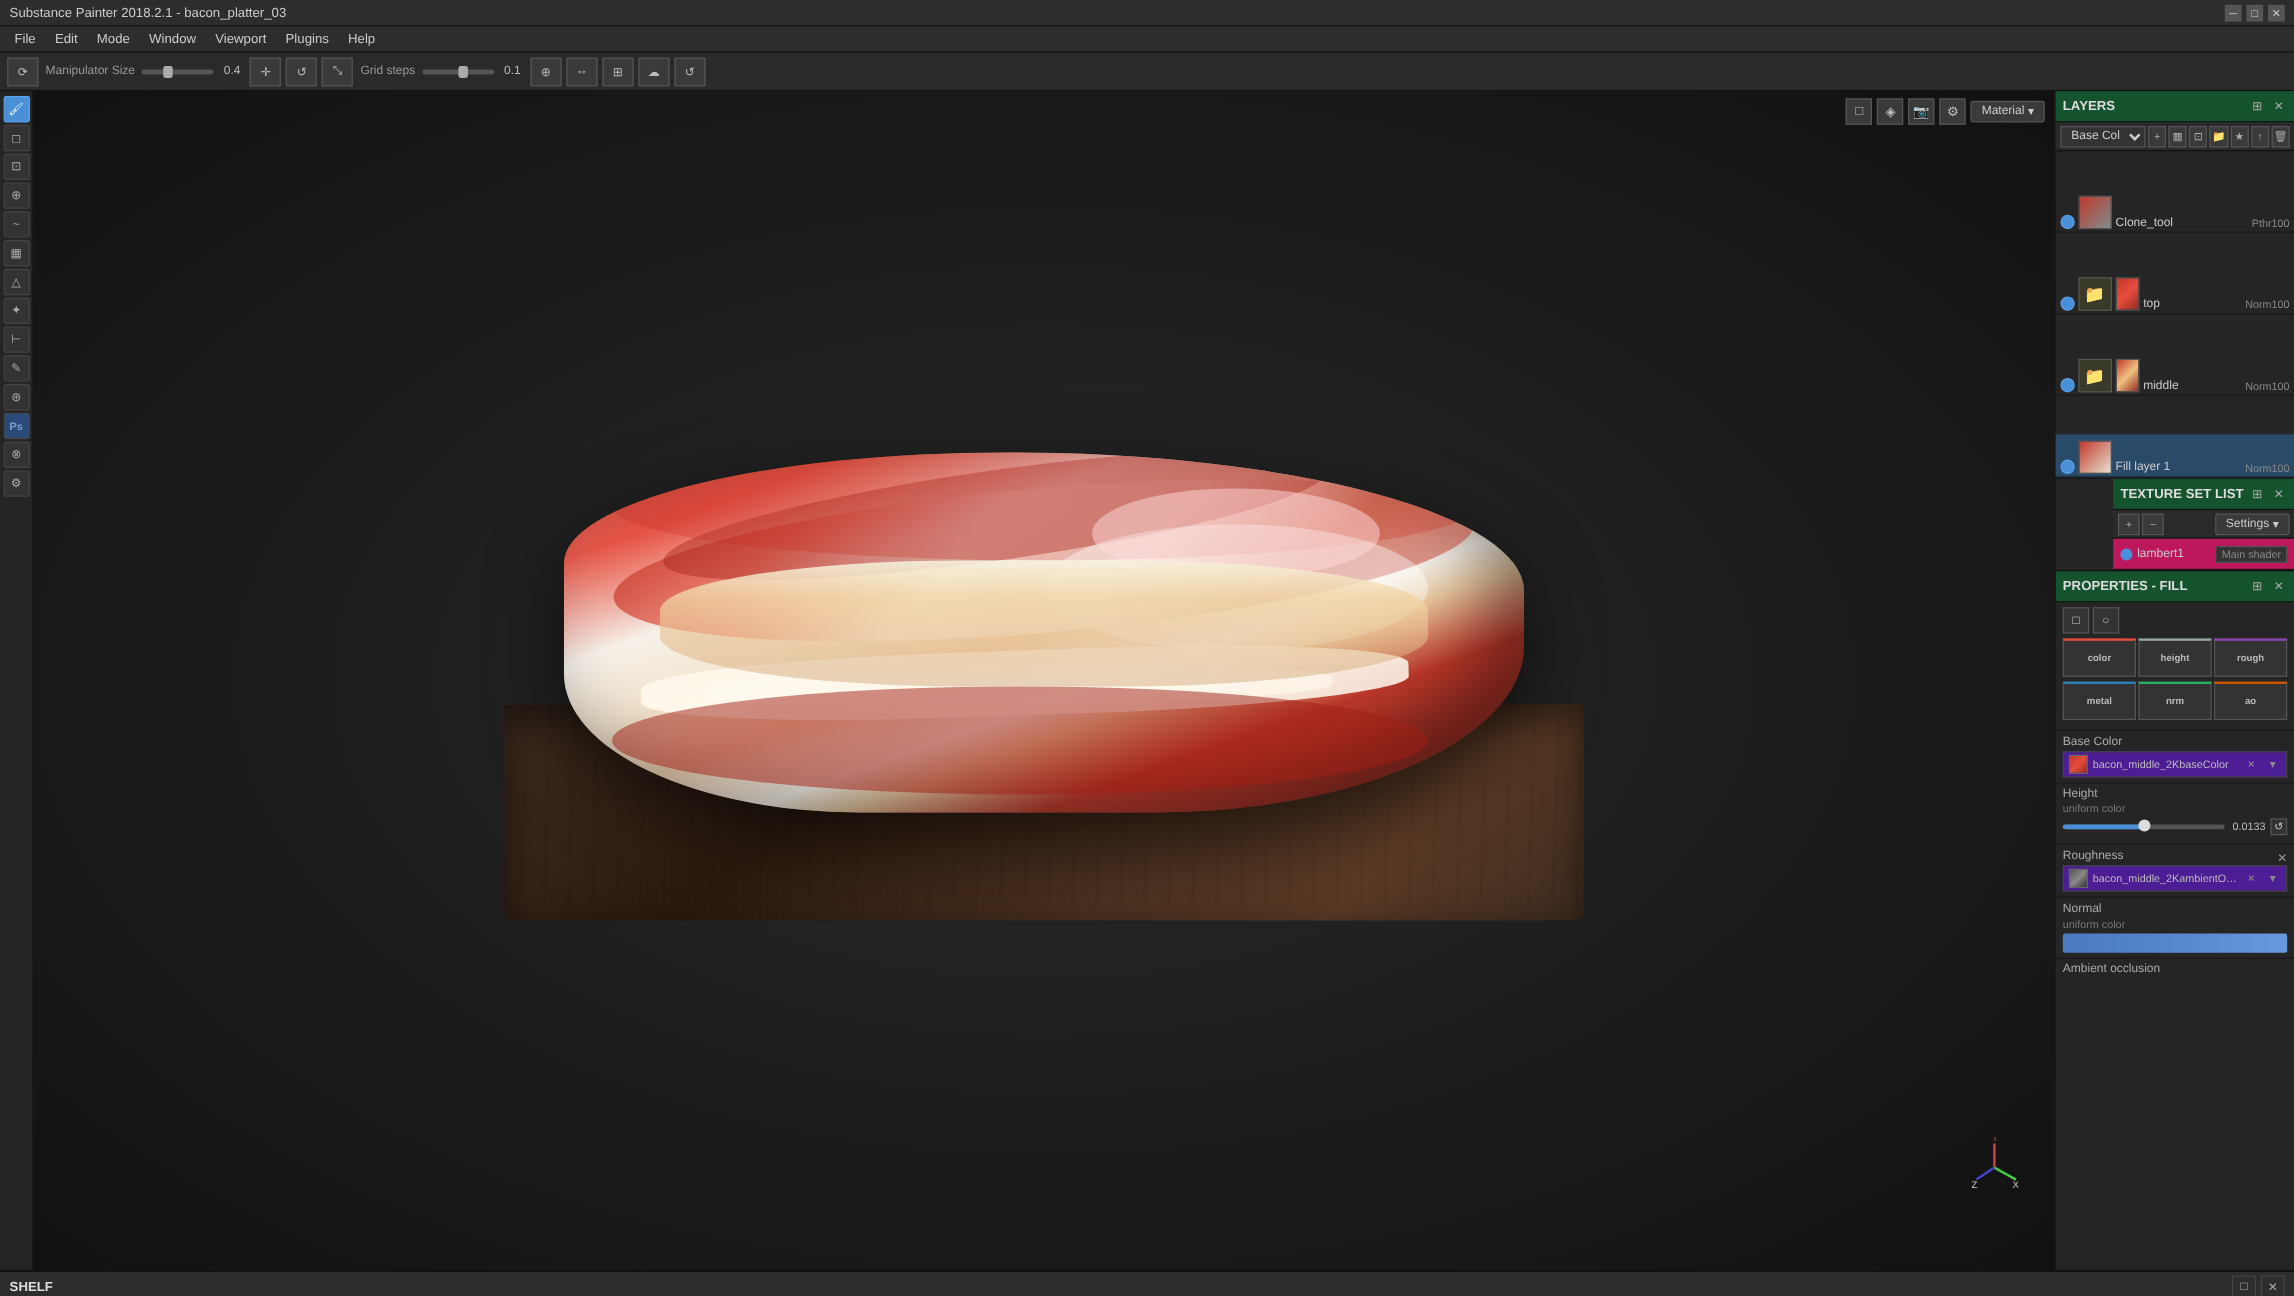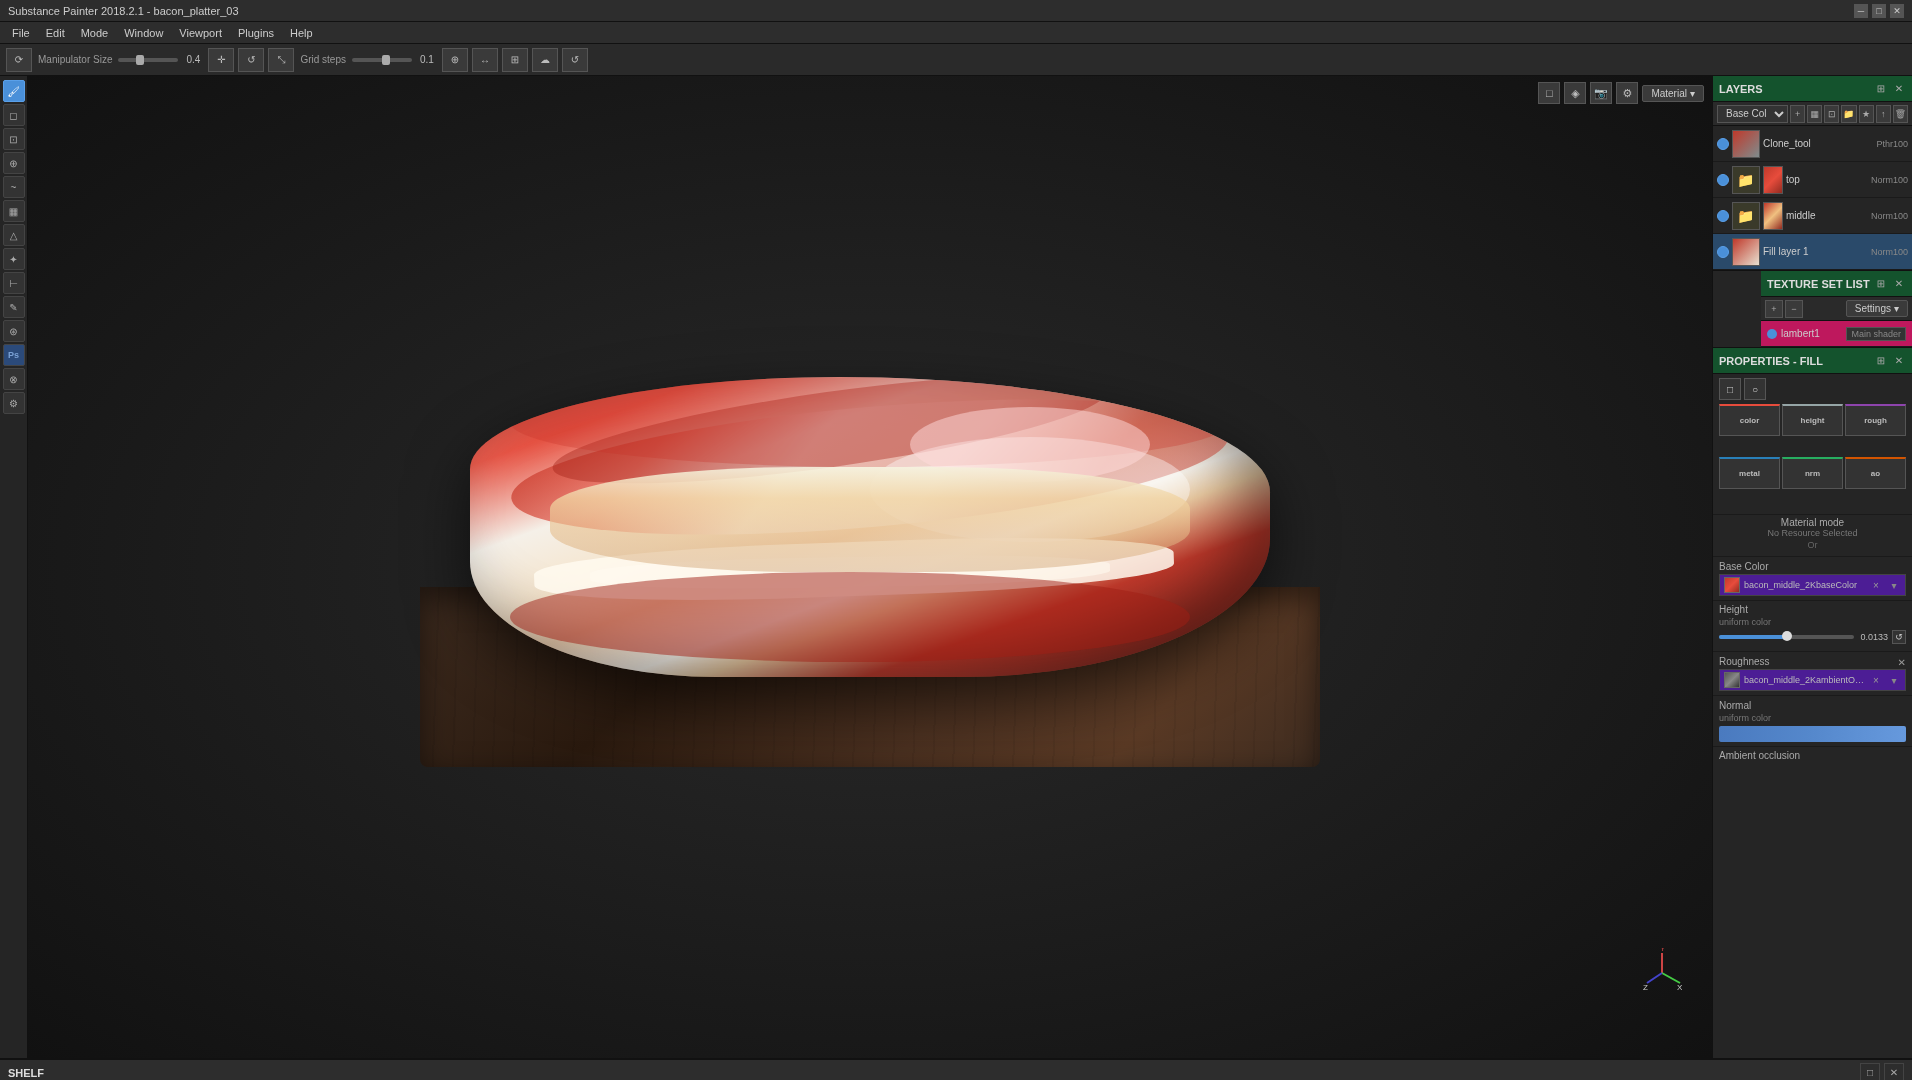--- a/index.html
+++ b/index.html
@@ -357,25 +357,26 @@
       color: #aaa;
       font-size: 9px;
       cursor: pointer;
       display: flex; align-items: center; justify-content: center;
     }
 
     
     .layer-item {
       height: 36px;
       display: flex;
-      align-items: center;
+      align-items: flex-end;
       padding: 2px 4px;
       border-bottom: 1px solid #1a1a1a;
       cursor: pointer;
       gap: 3px;
+      margin-top: 32px;
     }
     .layer-item.selected { background: #2a4a6a; }
 
     .layer-vis {
       width: 12px; height: 12px;
       border: 1px solid #666;
       border-radius: 50%;
       background: #555;
       flex-shrink: 0;
     }
@@ -470,21 +471,21 @@
     }
 
     .prop-section {
       padding: 4px 6px;
       border-bottom: 1px solid #1a1a1a;
     }
 
     .prop-channels {
       display: flex;
       gap: 2px;
-      margin-bottom: 21px;
+      margin-bottom: 4px;
       border-radius: 12px;
     }
     .prop-channel {
       flex: 1;
       height: 32px;
       background: #333;
       border: 1px solid #555;
       display: flex;
       flex-direction: column;
       align-items: center;
@@ -919,27 +920,20 @@
           </div>
           <div class="prop-channel nrm">
             <span class="prop-channel-text">nrm</span>
           </div>
           <div class="prop-channel ao">
             <span class="prop-channel-text">ao</span>
           </div>
         </div>
       </div>
 
-      <div class="mat-mode-section">
-        <div class="mat-mode-label">
-          <span>Material mode</span>
-        </div>
-        <div class="mat-mode-sub">No Resource Selected</div>
-        <div class="mat-or">Or</div>
-      </div>
 
       <div class="prop-section">
         <div class="prop-label">Base Color</div>
         <div class="prop-item">
           <div class="prop-item-thumb" style="background:linear-gradient(135deg,#c0392b,#e74c3c,#922b21);"></div>
           <span class="prop-item-name">bacon_middle_2KbaseColor</span>
           <span class="prop-item-btn close-x">×</span>
           <span class="prop-item-btn">▾</span>
         </div>
       </div>

